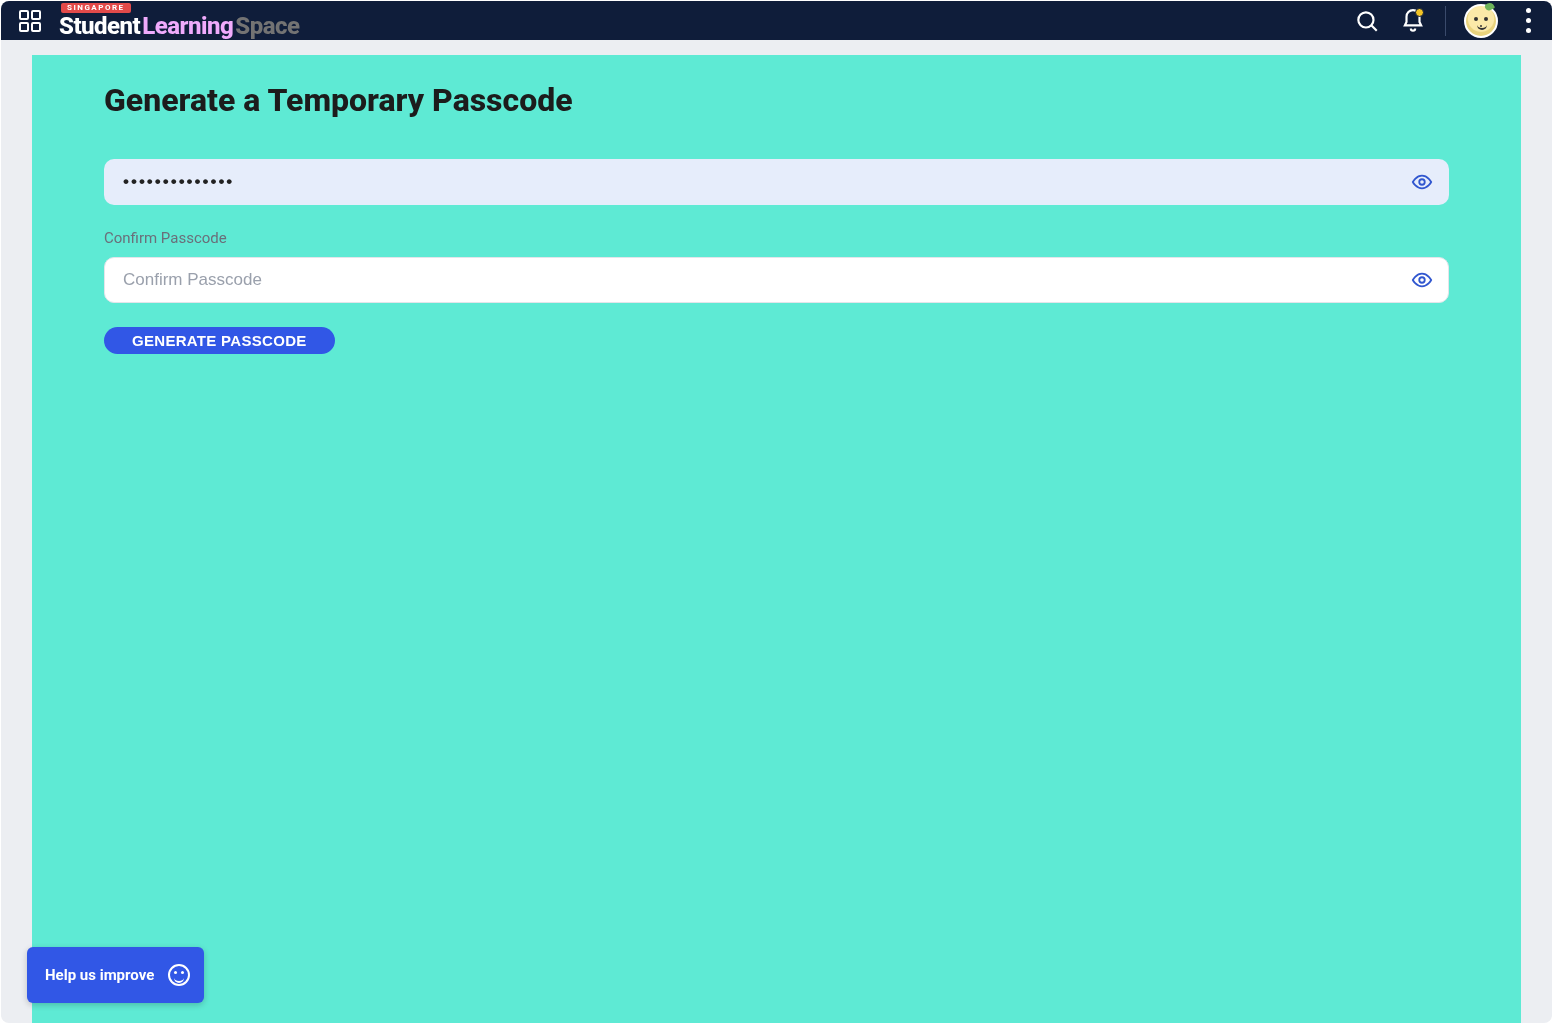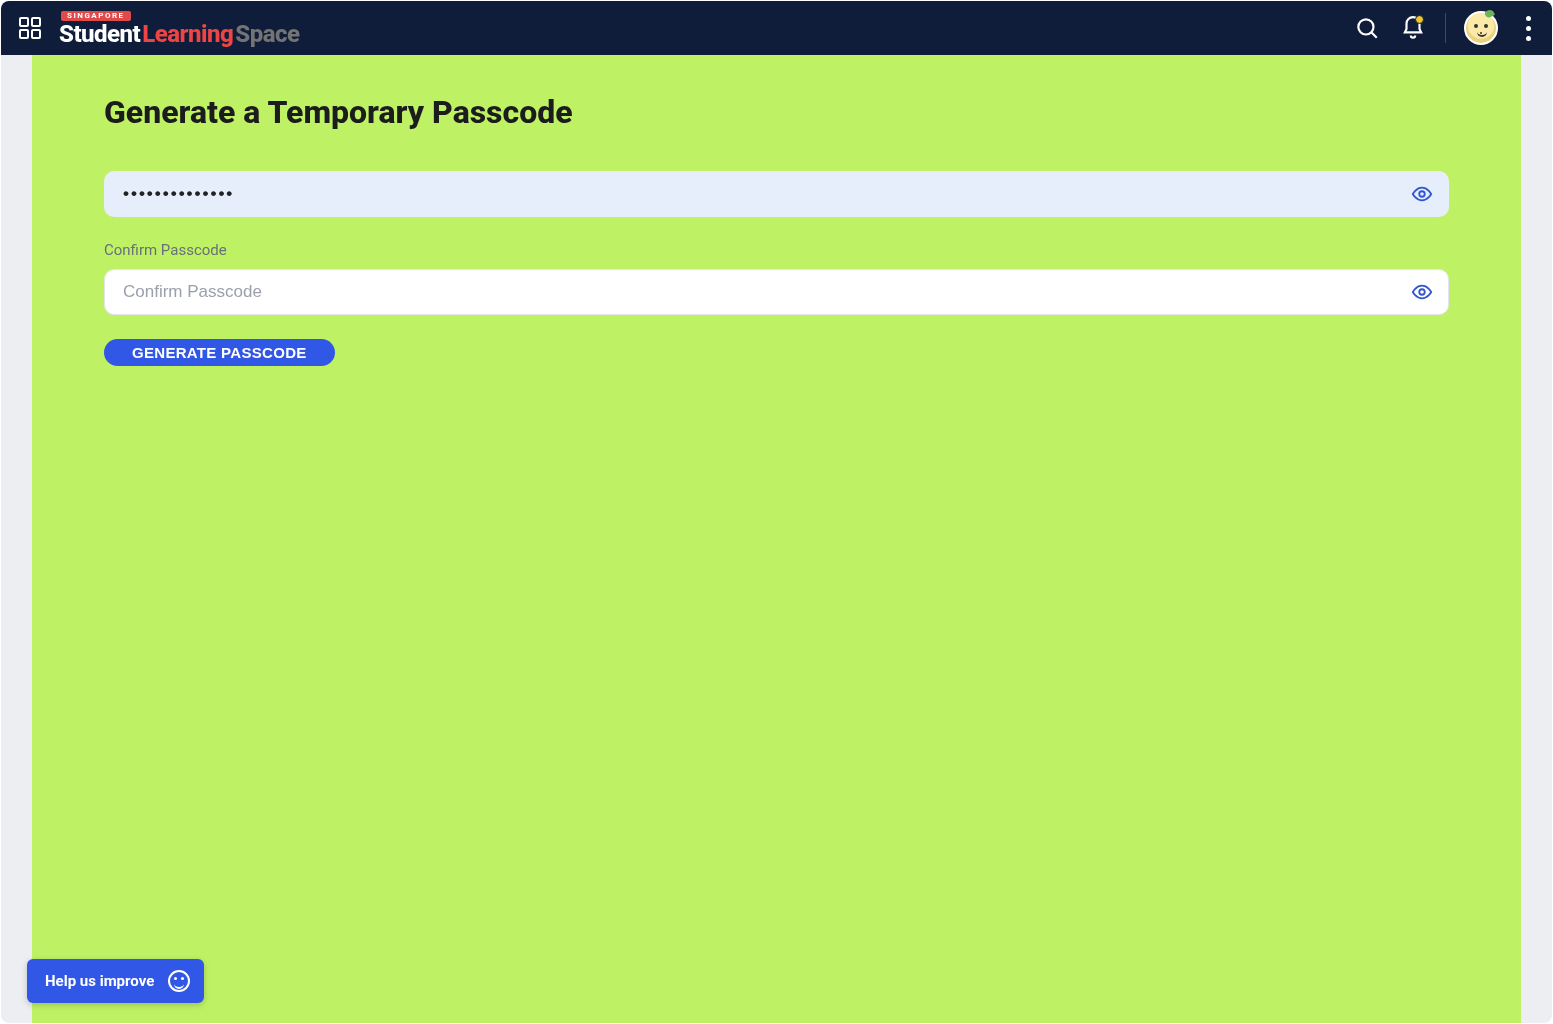--- a/index.html
+++ b/index.html
@@ -12,21 +12,21 @@
     position: relative;
   }
   .frame {
     position: absolute;
     top: 1px; left: 1px; right: 1px; bottom: 1px;
     background: #eceef2;
     border-radius: 8px;
     overflow: hidden;
   }
   .header {
-    height: 54px;
+    height: 39px;
     background: #0f1d3a;
     display: flex;
     align-items: center;
     padding: 0 12px 0 16px;
     color: #fff;
   }
   .apps-icon {
     width: 26px; height: 26px;
     display: inline-flex; align-items: center; justify-content: center;
     margin-right: 16px;
@@ -43,21 +43,21 @@
     margin-left: 2px;
     margin-bottom: 1px;
   }
   .logo-text {
     font-size: 24px;
     font-weight: 800;
     letter-spacing: -0.5px;
     display: flex; align-items: center;
   }
   .logo-text .w-student { color: #fff; }
-  .logo-text .w-learning { color: #ef4444; margin-left: 2px; }
+  .logo-text .w-learning { color: #f0abfc; margin-left: 2px; }
   .logo-text .w-space { color: #737373; margin-left: 2px; }
   .header-spacer { flex: 1; }
   .header-actions { display: flex; align-items: center; gap: 18px; }
   .hicon { width: 28px; height: 28px; display: inline-flex; align-items: center; justify-content: center; cursor: pointer; position: relative; }
   .notif-dot {
     position: absolute; top: 1px; right: 3px;
     width: 9px; height: 9px; border-radius: 50%;
     background: #f4c425; border: 1px solid #0f1d3a;
   }
   .vdiv { width: 1px; height: 30px; background: #3a4a6b; }
@@ -87,23 +87,23 @@
     width: 10px; height: 5px;
     border-bottom: 2px solid #333;
     border-radius: 0 0 10px 10px;
   }
   .kebab { width: 24px; cursor: pointer; display: flex; flex-direction: column; align-items: center; gap: 5px; }
   .kebab span { width: 5px; height: 5px; background: #fff; border-radius: 50%; display: block; }
 
   .content-shell {
     position: absolute;
     top: 54px; bottom: 0; left: 31px; right: 31px;
-    background: #bef264;
+    background: #5eead4;
     border-radius: 0;
-    padding: 38px 72px;
+    padding: 26px 72px;
   }
   .page-title {
     font-size: 32px;
     font-weight: 800;
     color: #1c1c1c;
     margin-bottom: 40px;
   }
   .section-title {
     font-size: 24px;
     font-weight: 800;
@@ -152,21 +152,21 @@
     font-size: 15px;
     font-weight: 700;
     letter-spacing: 0.3px;
     cursor: pointer;
   }
   .help-widget {
     position: absolute;
     left: 26px; bottom: 20px;
     background: #3157e6;
     color: #fff;
-    height: 44px;
+    height: 56px;
     border-radius: 6px;
     display: flex; align-items: center;
     padding: 0 14px 0 18px;
     gap: 14px;
     font-weight: 700;
     font-size: 15px;
     box-shadow: 0 2px 6px rgba(0,0,0,0.2);
     cursor: pointer;
   }
   .help-face {

